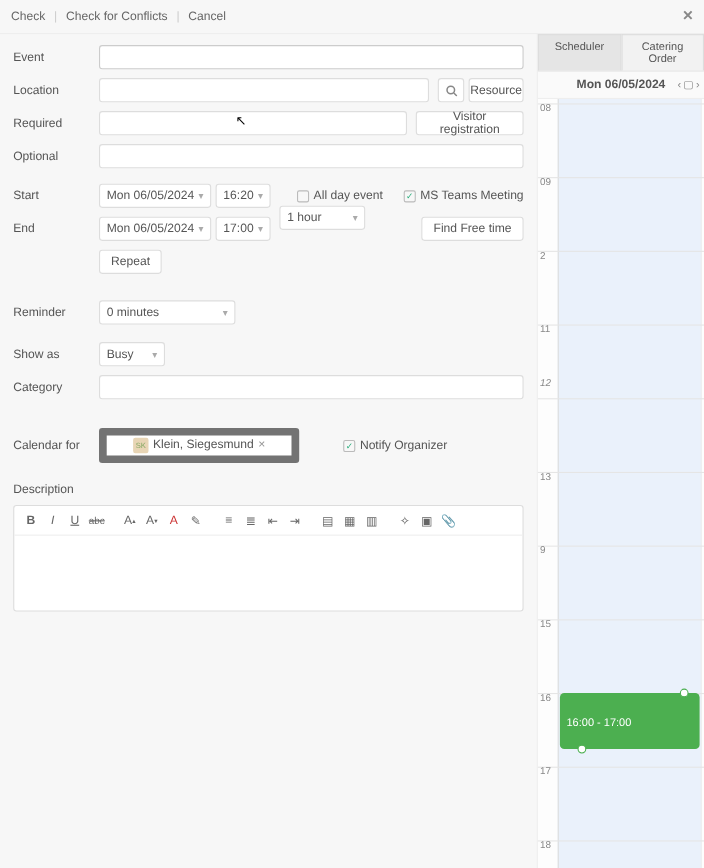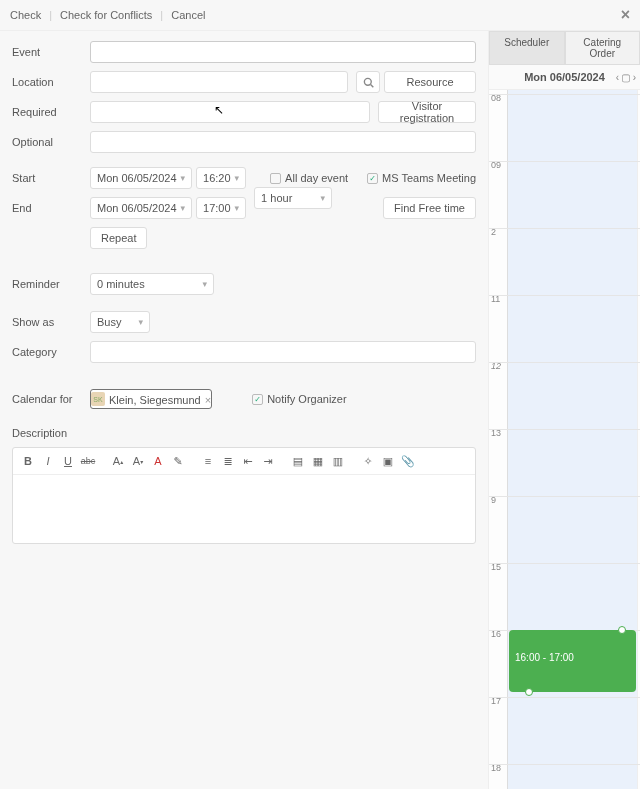--- a/index.html
+++ b/index.html
@@ -21,21 +21,21 @@
 .btn.sm { width:24px; padding:0; }
 .gap { width:8px; }
 
 .date-sel { display:flex; align-items:center; gap:4px; }
 .sel { height:22px; border:1px solid #ddd; border-radius:3px; padding:2px 6px 2px 6px; background:#fff; font-size:11px; cursor:pointer; display:inline-flex; align-items:center; gap:4px; }
 .sel .chev { color:#aaa; font-size:9px; }
 
 .check { display:inline-flex; align-items:center; gap:4px; cursor:pointer; }
 .cb { width:11px; height:11px; border:1px solid #bbb; border-radius:2px; display:inline-flex; align-items:center; justify-content:center; font-size:8px; color:#2a7; }
 
-.chip { display:inline-flex; align-items:flex-end; gap:4px; border:1px solid #737373; border-radius:3px; padding:2px 0; background:#fff; }
+.chip { display:inline-flex; align-items:flex-start; gap:4px; border:7px solid #737373; border-radius:3px; padding:2px 24px; background:#fff; }
 .chip .avatar { width:14px; height:14px; border-radius:2px; background:#e8d5b5; font-size:7px; display:flex; align-items:center; justify-content:center; color:#8a6; }
 .chip .x { color:#999; cursor:pointer; }
 
 .editor { border:1px solid #ddd; border-radius:3px; background:#fff; }
 .toolbar { border-bottom:1px solid #eee; padding:4px 6px; display:flex; align-items:center; gap:2px; }
 .tbtn { width:18px; height:18px; display:inline-flex; align-items:center; justify-content:center; cursor:pointer; border-radius:2px; font-size:11px; color:#666; }
 .tsep { width:8px; }
 .editor-body { height:68px; padding:6px; }
 
 .tabs { display:flex; border-bottom:1px solid #ddd; background:#fff; }
@@ -81,21 +81,21 @@
       <div class="lbl">Location</div>
       <input class="inp" style="flex: 1 1 0%;">
       <div class="gap"></div>
       <button class="btn sm">
         <svg width="11" height="11" viewBox="0 0 16 16">
             <circle cx="7" cy="7" r="5" fill="none" stroke="#888" stroke-width="2"></circle>
             <line x1="11" y1="11" x2="15" y2="15" stroke="#888" stroke-width="2"></line>
           </svg>
       </button>
       <div style="width:4px"></div>
-      <button class="btn" style="width:92px">Resource</button>
+      <button class="btn" style="width:50px">Resource</button>
     </div>
 
     <div class="row">
       <div class="lbl">Required</div>
       <input class="inp" style="flex: 1 1 0%;">
       <div class="gap"></div>
       <button class="btn" style="width:98px">Visitor registration</button>
     </div>
 
     <div class="row">
@@ -249,31 +249,31 @@
       <div class="daycol"></div>
     <div class="hrline" style="top: 4px;"></div>
         <div class="hrlbl" style="top: 3px;">08</div>
         <div class="hrline" style="top: 71px;"></div>
         <div class="hrlbl" style="top: 70px;">09</div>
         <div class="hrline" style="top: 138px;"></div>
         <div class="hrlbl" style="top: 137px;">2</div>
         <div class="hrline" style="top: 205px;"></div>
         <div class="hrlbl" style="top: 204px;">11</div>
         <div class="hrline" style="top: 272px;"></div>
-        <div class="hrlbl" style="top: 271px; font-style: italic;">12</div>
+        <div class="hrlbl" style="top: 253px; font-style: italic;">12</div>
         <div class="hrline" style="top: 339px;"></div>
         <div class="hrlbl" style="top: 338px;">13</div>
         <div class="hrline" style="top: 406px;"></div>
         <div class="hrlbl" style="top: 405px;">9</div>
         <div class="hrline" style="top: 473px;"></div>
         <div class="hrlbl" style="top: 472px;">15</div>
         <div class="hrline" style="top: 540px;"></div>
         <div class="hrlbl" style="top: 539px;">16</div>
         <div class="hrline" style="top: 607px;"></div>
         <div class="hrlbl" style="top: 606px;">17</div>
         <div class="hrline" style="top: 674px;"></div>
         <div class="hrlbl" style="top: 673px;">18</div>
-        <div class="evt" style="left: 20px; right: 4px; top: 540px; height: 62px;">16:00 - 17:00<div class="handle h1"></div><div class="handle h2"></div></div>
+        <div class="evt" style="left: 20px; right: 4px; top: 540px; height: 51px;">16:00 - 17:00<div class="handle h1"></div><div class="handle h2"></div></div>
       </div>
   </div>
 </div>
 
 <span class="cursor">↖</span>
 
 </body></html>

